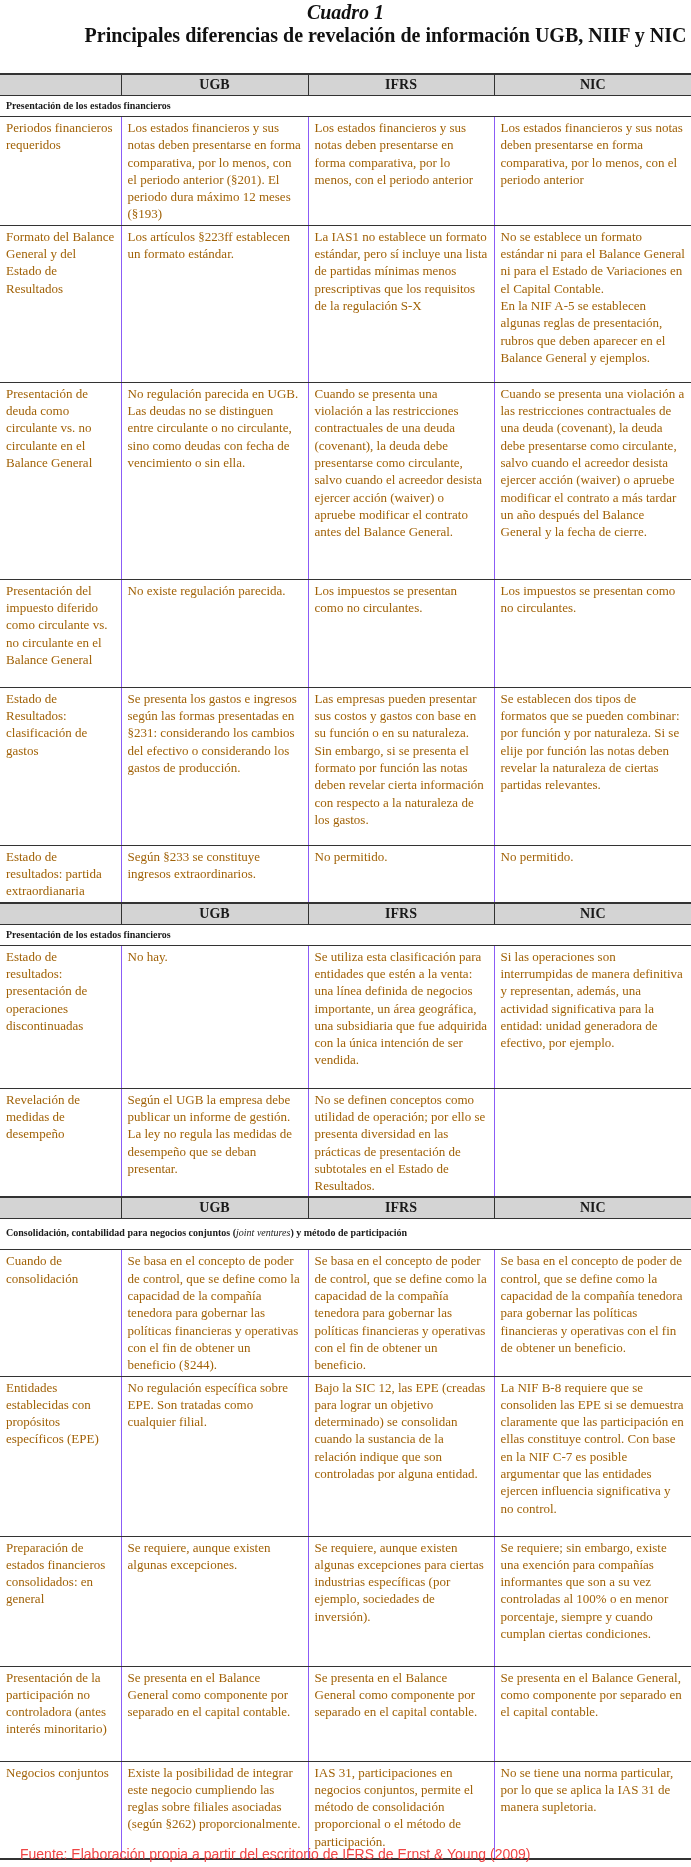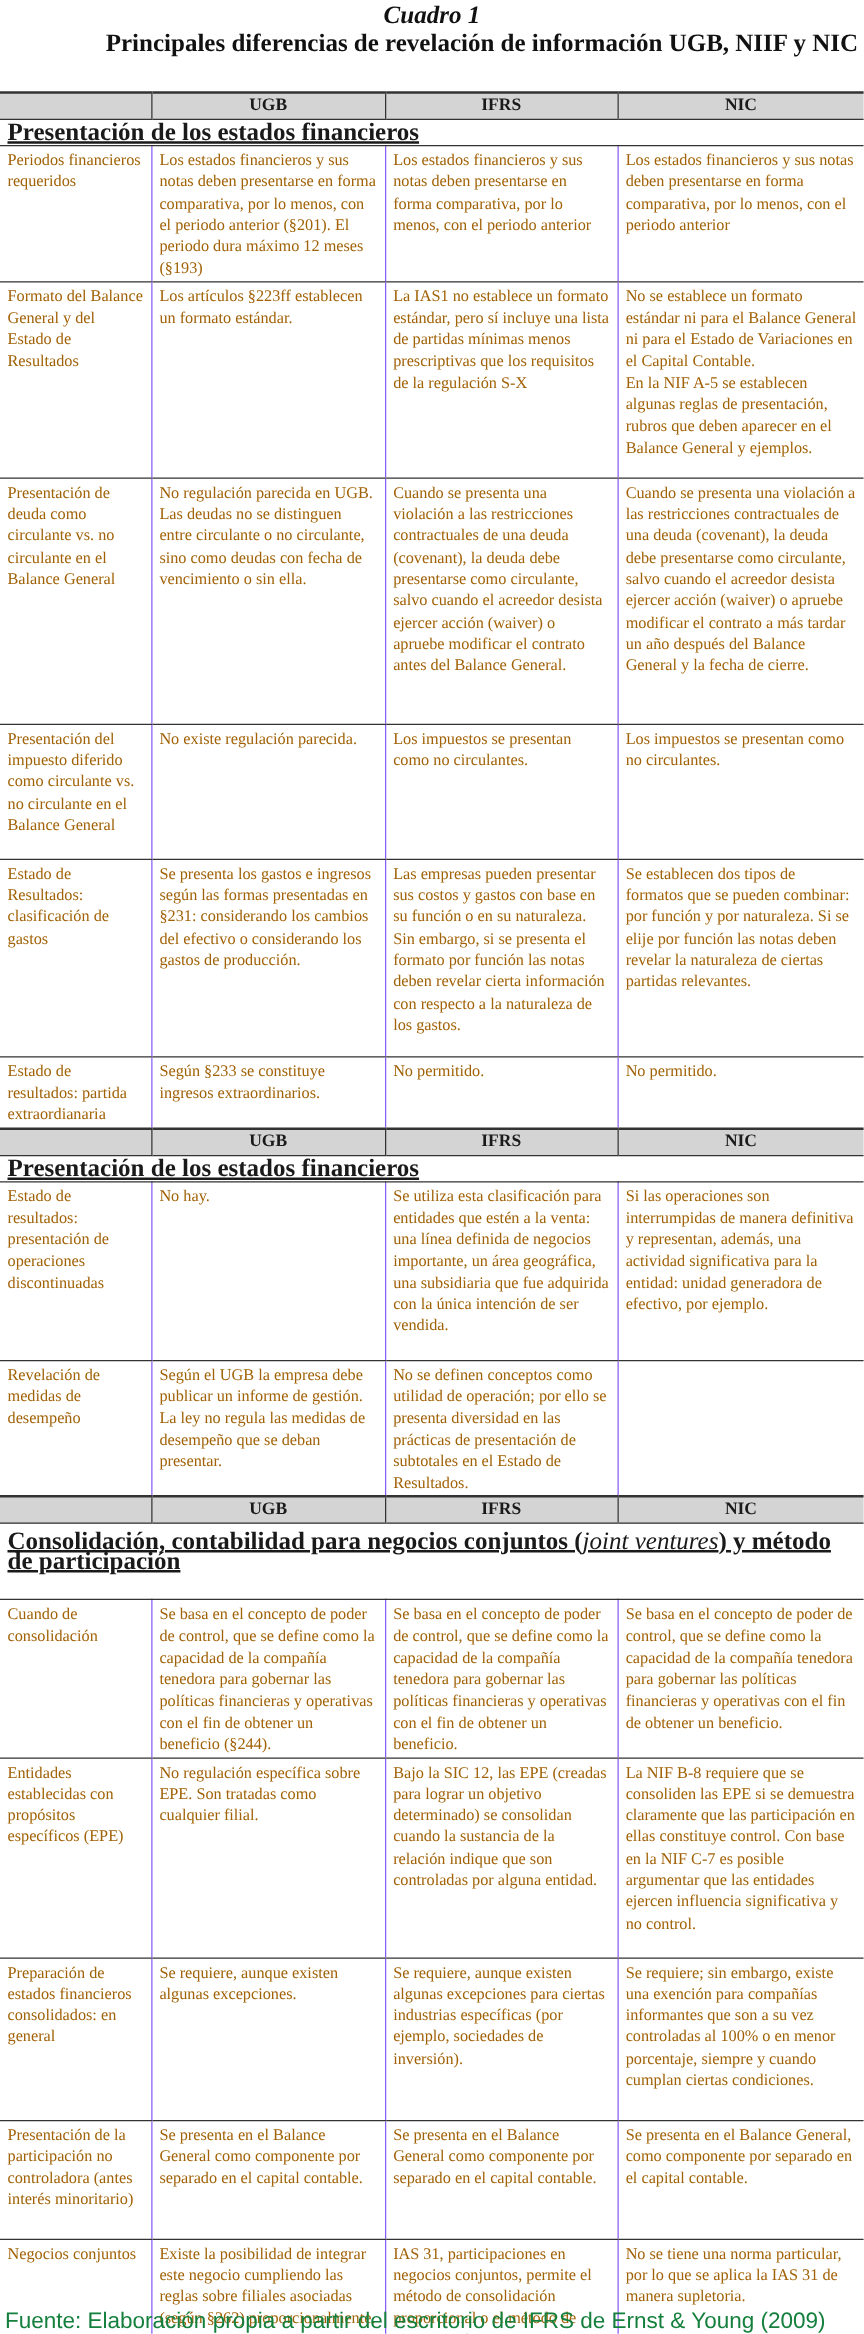--- a/index.html
+++ b/index.html
@@ -50,46 +50,45 @@
       text-align: center;
       font-size: 14px;
       height: 20px;
       padding: 0;
       line-height: 20px;
     }
     tr.hdr td + td { border-left: 1px solid #333; }
 
     tr.sec td {
       font-weight: bold;
-      font-size: 20px;
+      font-size: 10px;
       padding: 2px 6px 2px 6px;
       height: 16px;
       line-height: 16px;
       border-bottom: 1.5px solid #333;
-      text-decoration: underline;
     }
     tr.sec td em { font-weight: normal; font-style: italic; }
 
     tr.row td {
       vertical-align: top;
       padding: 2px 6px 2px 6px;
       border-bottom: 1px solid #333;
       color: #a16207;
       word-wrap: break-word;
     }
     tr.row td + td { border-left: 1px solid #8b5cf6; }
     tr.row.last td { border-bottom: 2px solid #333; }
 
     .footnote {
       position: absolute;
-      left: 4px;
+      left: 20px;
       top: 1846px;
       font-family: "Liberation Sans", "DejaVu Sans", sans-serif;
-      font-size: 18px;
-      color: #15803d;
+      font-size: 14px;
+      color: #ef4444;
     }
     .pre { white-space: pre-line; }
   </style>
 </head>
 <body>
 
 <div class="title title-1">Cuadro 1</div>
 <div class="title title-2">Principales diferencias de revelación de información UGB, NIIF y NIC</div>
 
 <table class="cmp">
@@ -172,21 +171,21 @@
       <td></td>
     </tr>
 
     <tr class="hdr">
       <td></td>
       <td>UGB</td>
       <td>IFRS</td>
       <td>NIC</td>
     </tr>
     <tr class="sec">
-      <td colspan="4" style="padding-top:6px;padding-bottom:22px;"><span>Consolidación, contabilidad para negocios conjuntos (</span><em>joint ventures</em><span>) y método de participación</span></td>
+      <td colspan="4" style="padding-top:6px;padding-bottom:8px;"><span>Consolidación, contabilidad para negocios conjuntos (</span><em>joint ventures</em><span>) y método de participación</span></td>
     </tr>
 
     <tr class="row" style="height:122px">
       <td>Cuando de consolidación</td>
       <td>Se basa en el concepto de poder de control, que se define como la capacidad de la compañía tenedora para gobernar las políticas financieras y operativas con el fin de obtener un beneficio (§244).</td>
       <td>Se basa en el concepto de poder de control, que se define como la capacidad de la compañía tenedora para gobernar las políticas financieras y operativas con el fin de obtener un beneficio.</td>
       <td>Se basa en el concepto de poder de control, que se define como la capacidad de la compañía tenedora para gobernar las políticas financieras y operativas con el fin de obtener un beneficio.</td>
     </tr>
     <tr class="row" style="height:160px">
       <td>Entidades establecidas con propósitos específicos (EPE)</td>

